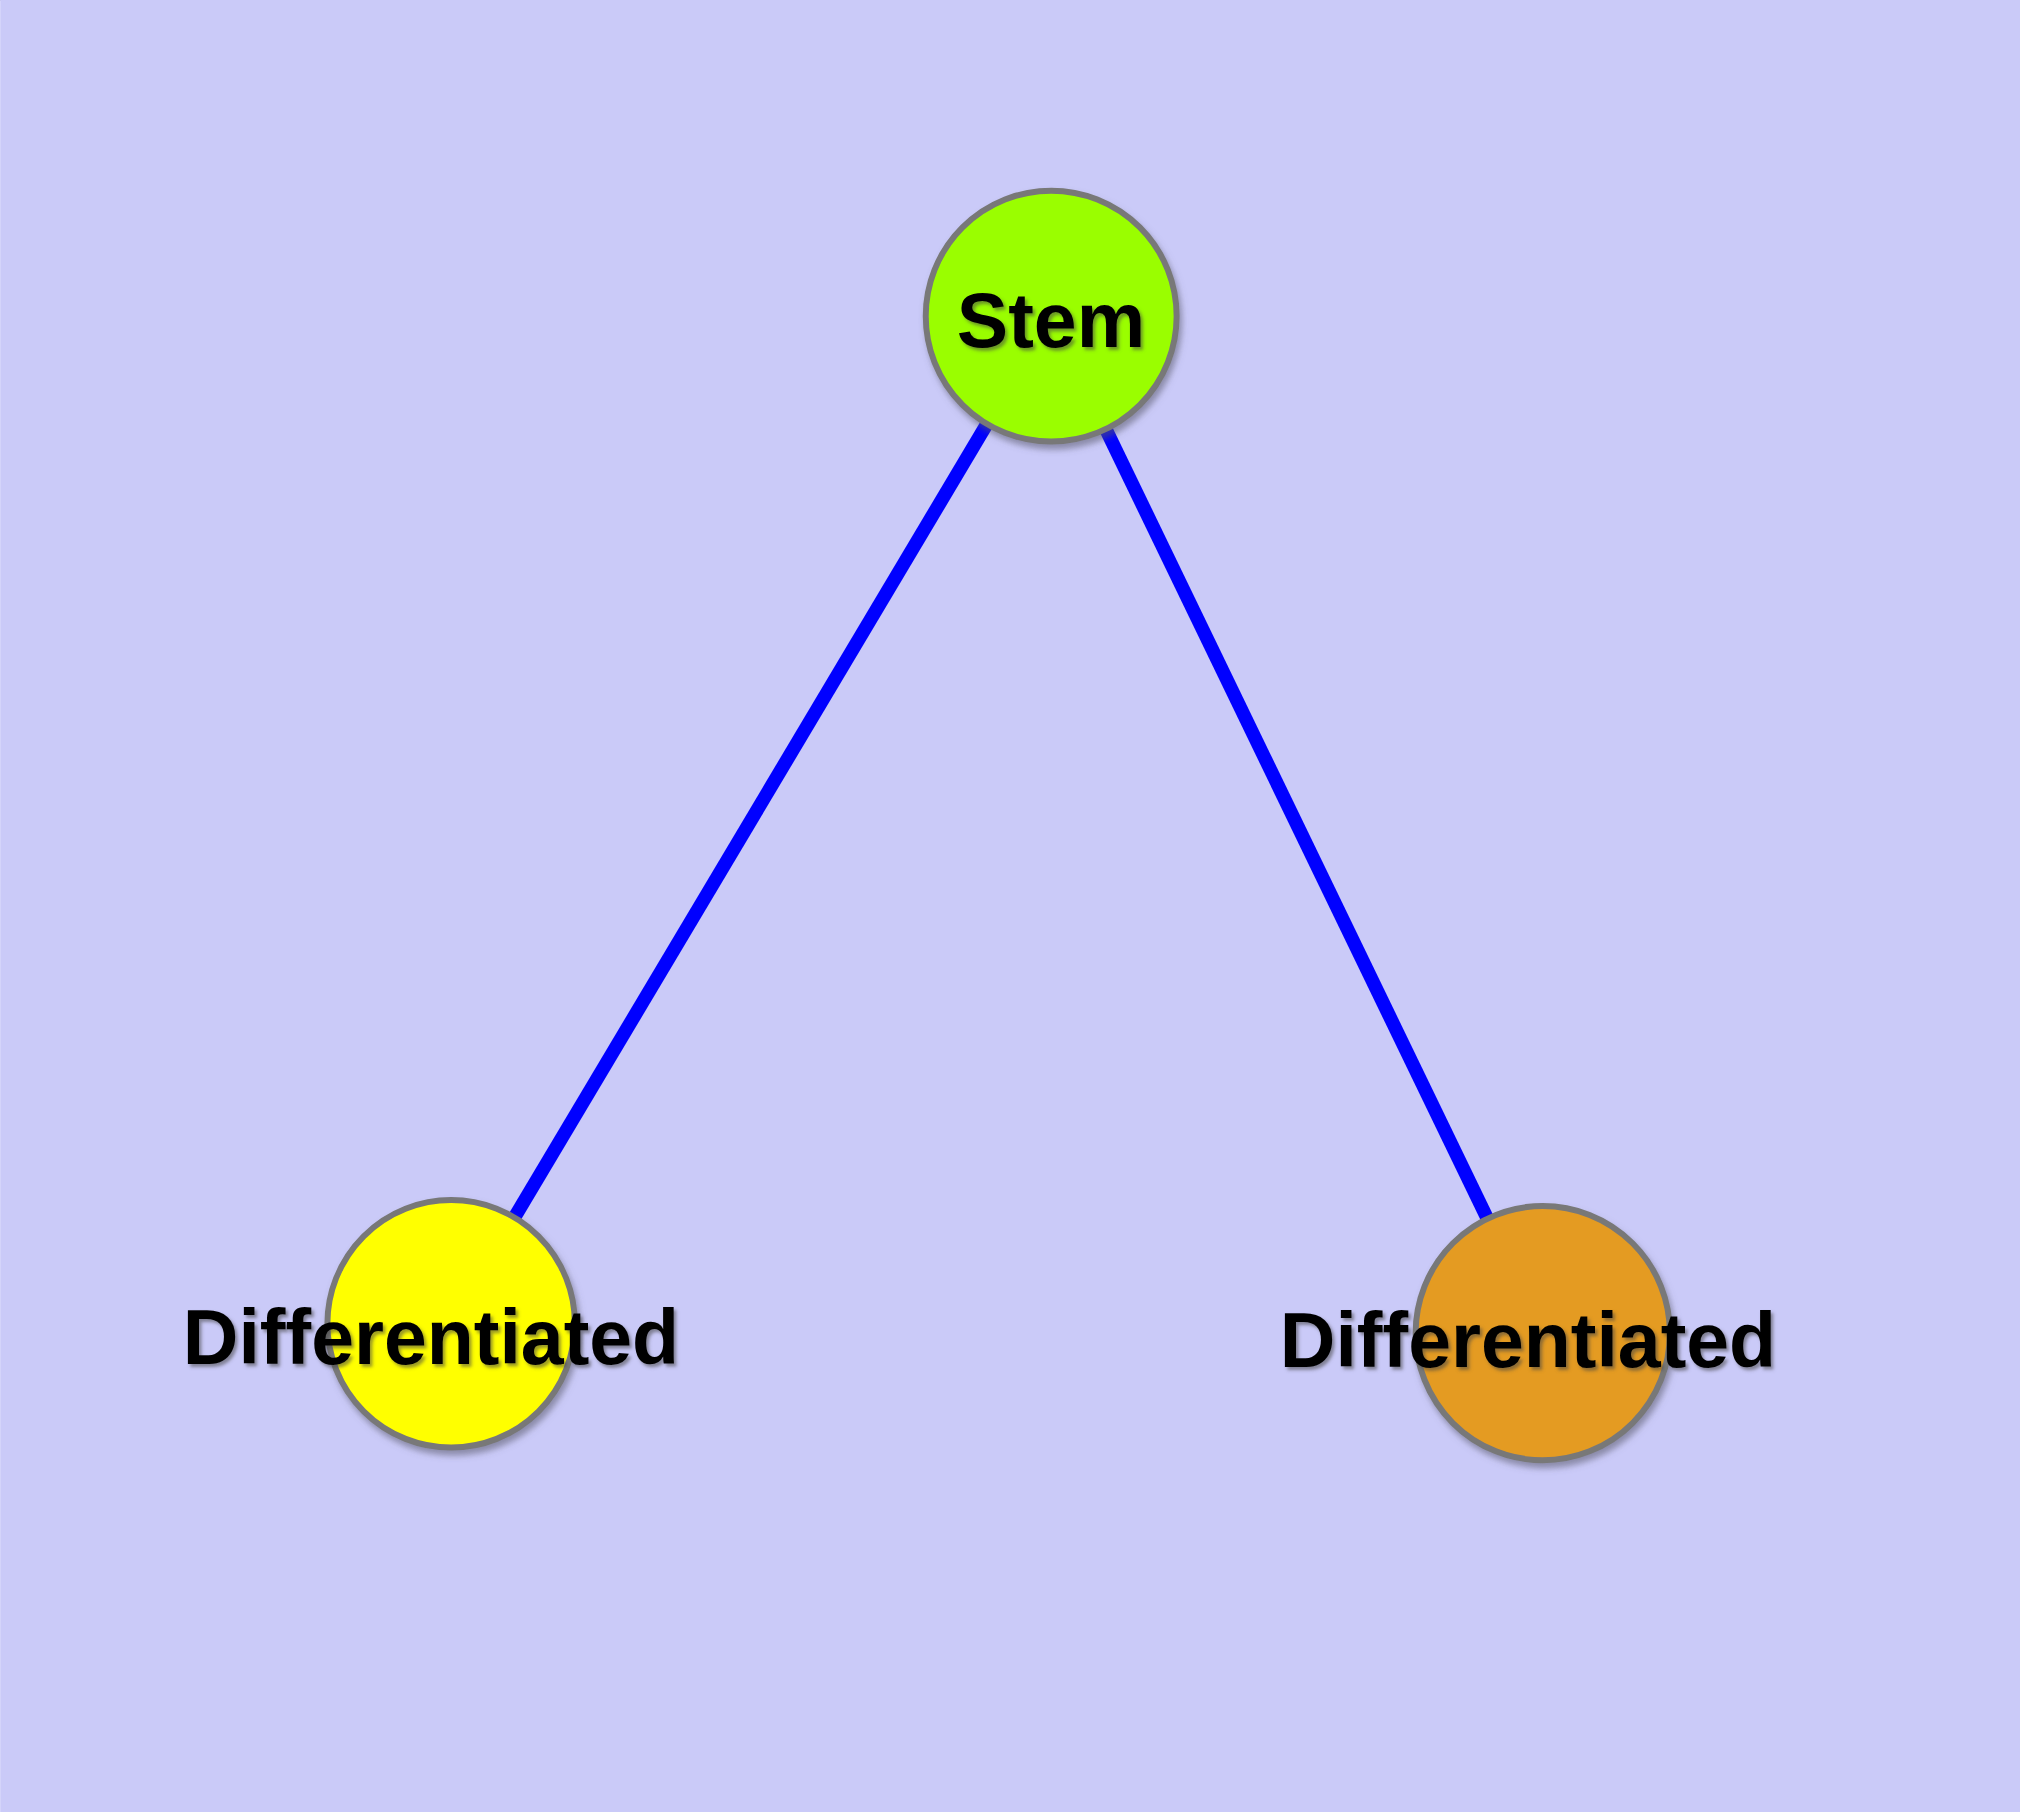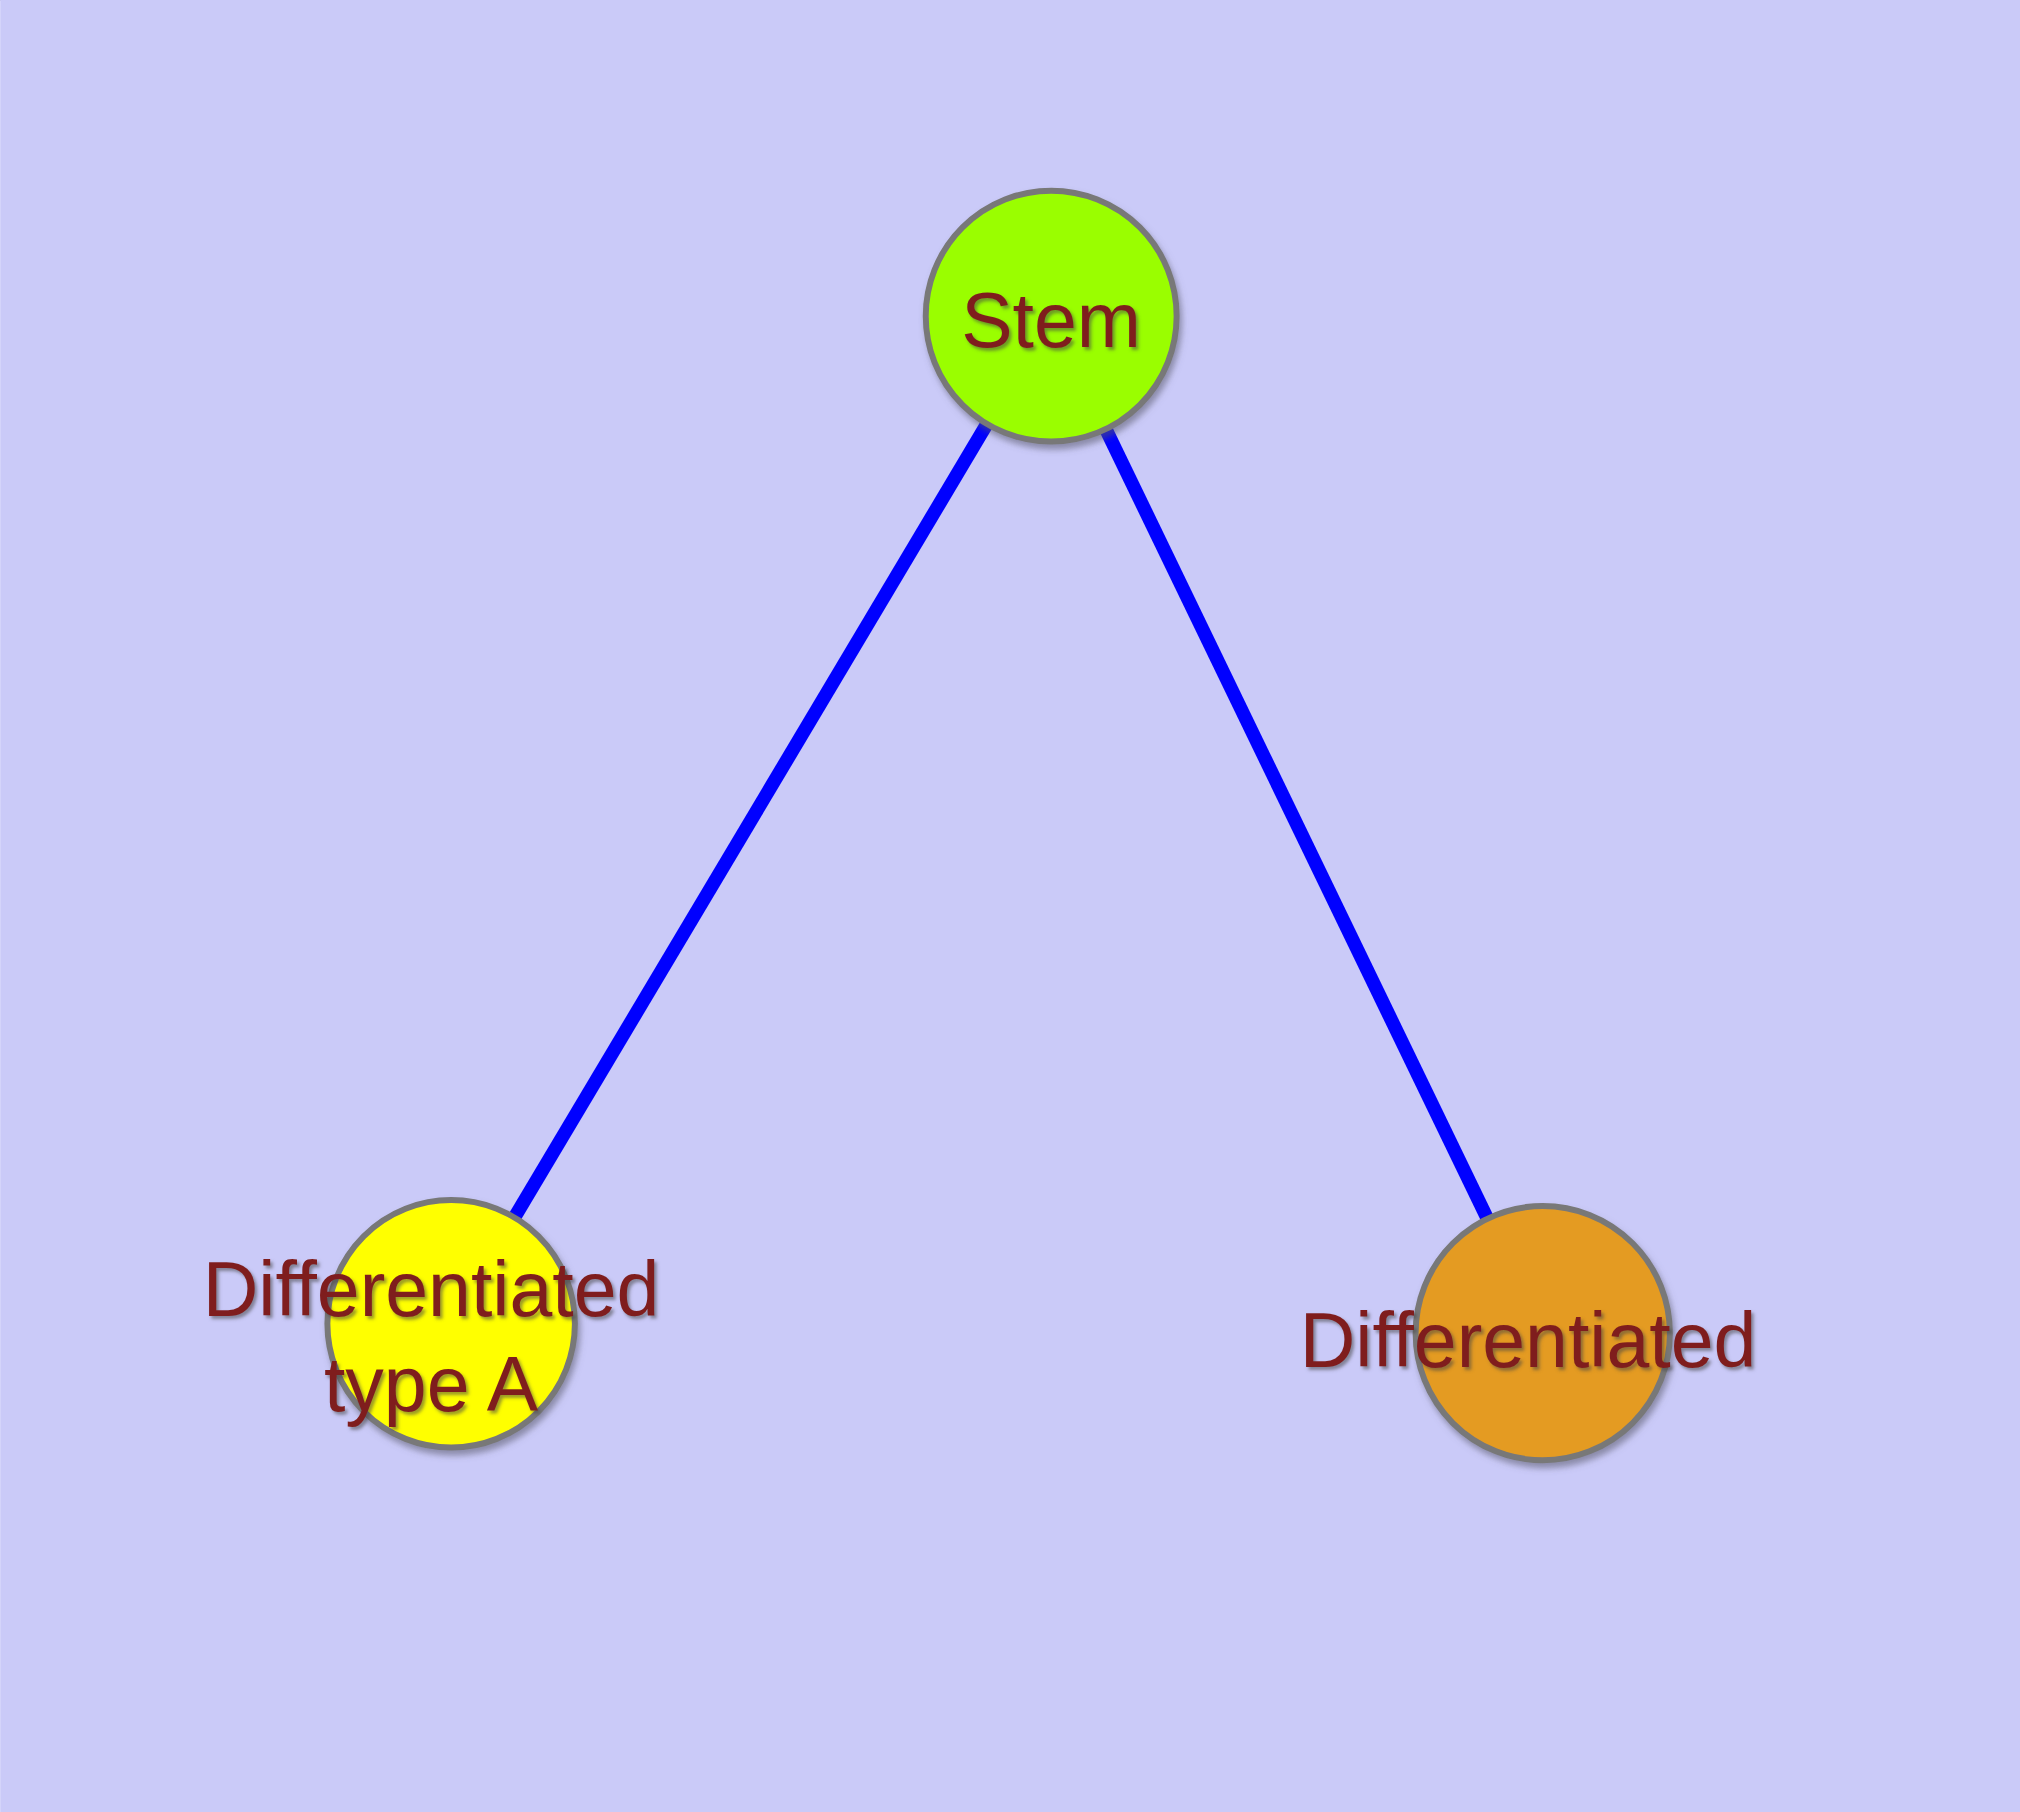--- a/index.html
+++ b/index.html
@@ -27,22 +27,22 @@
     top: 0;
     width: 100%;
     height: 100%;
     display: block;
   }
   .node-label {
     position: absolute;
     transform: translate(-50%, -50%);
     text-align: center;
     white-space: nowrap;
-    color: #7f1d1d;
-    font-weight: normal;
+    color: #000000;
+    font-weight: bold;
     font-size: 77px;
     line-height: 95px;
     text-shadow: 2.5px 3.4px 3.4px rgba(70,70,70,0.55);
     pointer-events: none;
   }
   #stem-label   { left: 1051px; top: 320px;  }
   #type-a-label { left: 431px;  top: 1337px; }
   #type-b-label { left: 1528px; top: 1340px; }
 </style>
 </head>
@@ -64,21 +64,20 @@
 
     <circle cx="1240" cy="373" r="148" stroke-width="7" filter="url(#node-shadow)" stroke="#787878" fill="#9AFE00"></circle>
     <circle cx="532" cy="1562" r="146" stroke-width="7" filter="url(#node-shadow)" stroke="#787878" fill="#FFFF00"></circle>
     <circle cx="1820" cy="1573" r="150" stroke-width="7" filter="url(#node-shadow)" stroke="#787878" fill="#E49B23"></circle>
   </svg>
 
   <div class="node-label" id="stem-label">Stem</div>
 
   <div class="node-label" id="type-a-label">
     <div>Differentiated</div>
-    <div>type A</div>
   </div>
 
   <div class="node-label" id="type-b-label">
     <div>Differentiated</div>
   </div>
 
 </div>
 
 
 </body></html>

